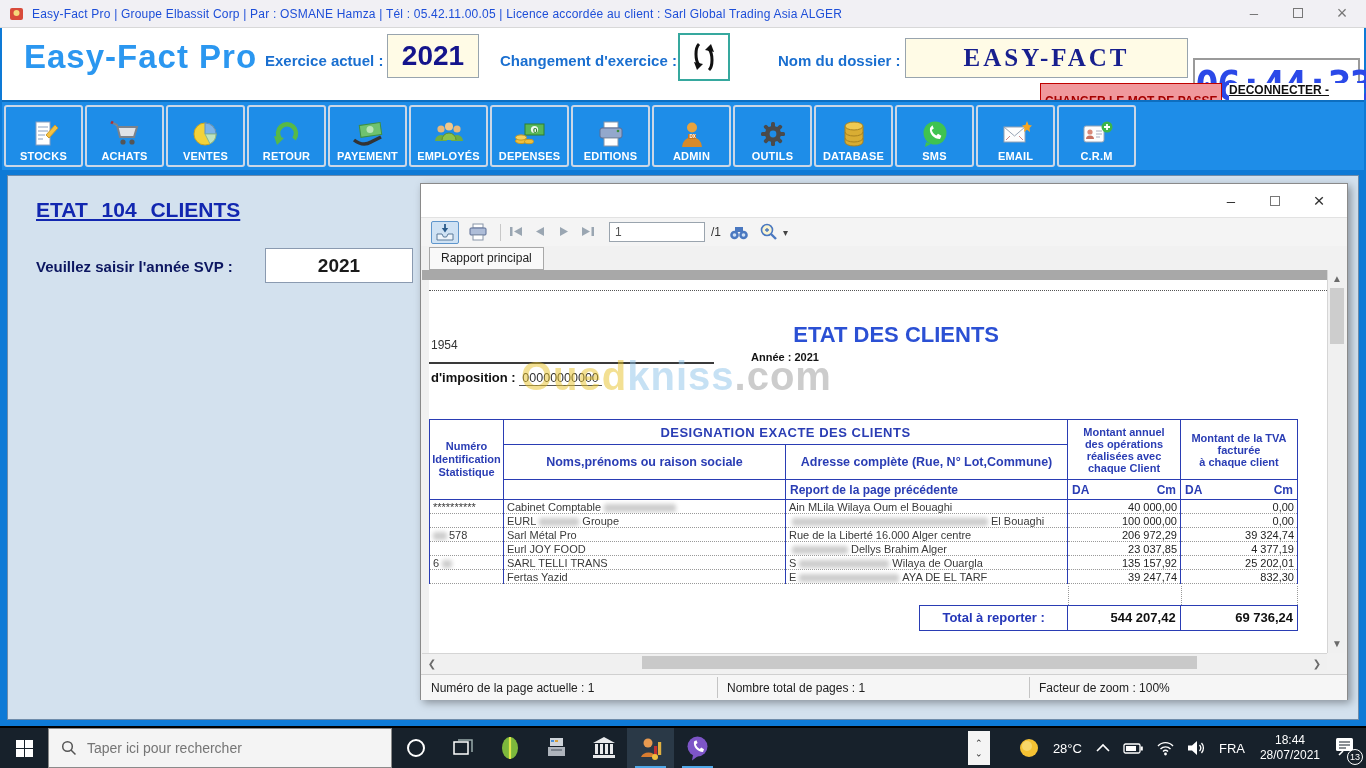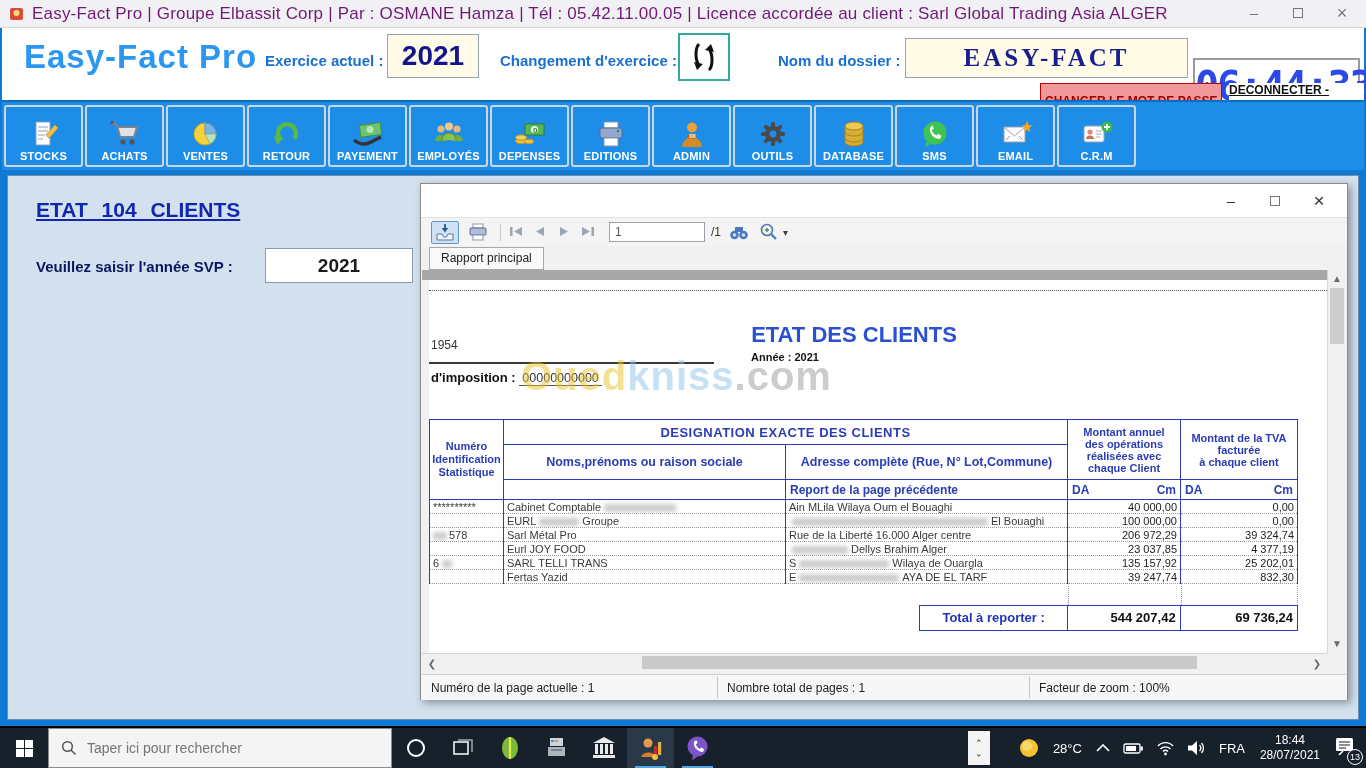--- a/index.html
+++ b/index.html
@@ -3,21 +3,21 @@
 <meta charset="utf-8">
 <style>
   * { margin:0; padding:0; box-sizing:border-box; }
   html,body { width:1366px; height:768px; overflow:hidden; background:#000;
               font-family:"Liberation Sans", sans-serif; }
 
   
   #titlebar { position:absolute; left:0; top:0; width:1366px; height:28px;
     background:#f1f0f4; border-bottom:1px solid #d8d8d8; display:flex; align-items:center; }
   #titlebar .appico { width:15px; height:15px; margin:0 8px 0 9px; }
-  #titlebar .ttext { font-size:17px; color:#701a75; letter-spacing:.2px; }
+  #titlebar .ttext { font-size:12px; color:#1d4ed8; letter-spacing:.2px; }
   .wc { width:44px; height:27px; text-align:center; line-height:26px; font-size:15px; color:#777; }
   #titlebar .wcs { position:absolute; right:2px; top:0; display:flex; }
   .maxbox { display:inline-block; width:10px; height:10px; border:1.3px solid #777; margin-top:8px; }
 
   
   #app { position:absolute; left:0; top:28px; width:1366px; height:698px; background:#0e7ad6; }
 
   
   #hdr { position:absolute; left:2px; top:0; width:1362px; height:72px; background:#ffffff; }
   #logo { position:absolute; left:22px; top:10px; font-size:33px; font-weight:800;
@@ -80,21 +80,21 @@
   #gstrip { position:absolute; left:1px; top:86px; width:905px; height:10px; background:#a8a8a8; }
 
   
   #page { position:absolute; left:8px; top:96px; width:898px; height:373px; background:#fff; overflow:hidden; }
   #pgdot { position:absolute; left:0; top:10px; width:100%; border-top:1px dotted #555; }
   #lefttxt { position:absolute; left:2px; top:58px; font-size:12px; color:#333; }
   #leftline { position:absolute; left:0; top:82px; width:285px; border-top:2px solid #3a3a3a; }
   #impo { position:absolute; left:2px; top:90px; font-size:13px; color:#111; }
   #impo .lab { font-weight:bold; }
   #impo .val { font-size:12.5px; color:#333; border-bottom:1px solid #555; padding:0 3px; }
-  #rpt-title { position:absolute; left:280px; top:42px; width:290px; text-align:center;
+  #rpt-title { position:absolute; left:280px; top:42px; width:290px; text-align:right;
       font-size:22px; font-weight:bold; color:#2b50d4; }
   #rpt-year { position:absolute; left:322px; top:71px; font-size:11px; font-weight:bold; color:#141414; }
   #wmark { position:absolute; left:92px; top:74px; font-size:40px; font-weight:bold; opacity:.5;
       letter-spacing:1px; pointer-events:none; z-index:5; }
   #wmark .w1 { color:#e8c32a; } #wmark .w2 { color:#8fc4ea; } #wmark .w3 { color:#9a9a9a; }
 
   
   #rtable { position:absolute; left:0; top:139px; width:869px; border-collapse:collapse;
       table-layout:fixed; }
   #rtable td { overflow:hidden; white-space:nowrap; }

